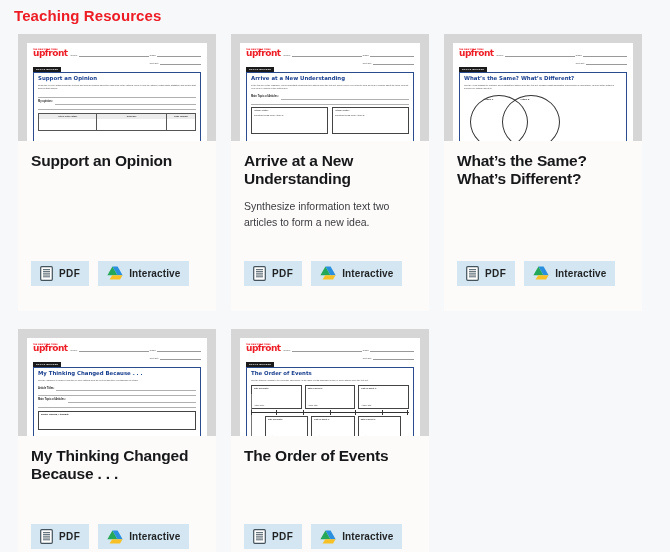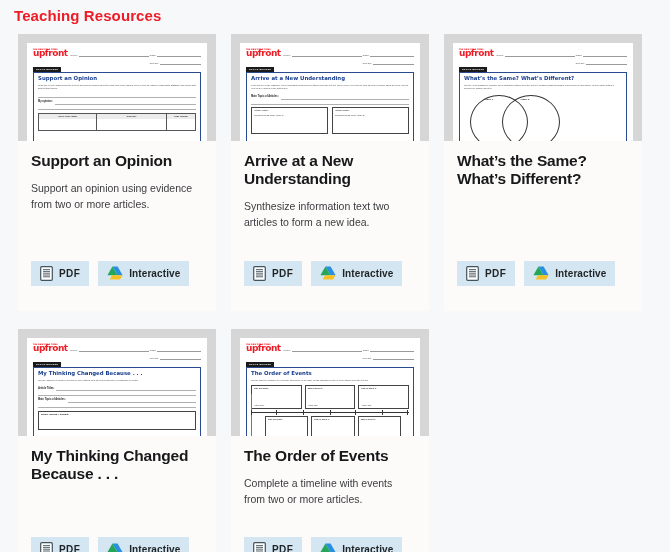--- a/index.html
+++ b/index.html
@@ -360,21 +360,20 @@
                 <div class="tbl-cell c1"></div>
                 <div class="tbl-cell c2"></div>
                 <div class="tbl-cell c3"></div>
               </div>
           </div>
         </div>
       </div>
     </div>
     <div class="card-body">
       <h2 class="card-title">Support an Opinion</h2>
-      <p class="card-desc">Support an opinion using evidence from two or more articles.</p>
     </div>
     <div class="btn-row">
       <div class="btn btn-pdf">
         <svg class="icon-pdf" viewBox="0 0 13 15">
           <rect x="0.7" y="0.7" width="11.6" height="13.6" rx="1" fill="#ffffff" stroke="#44525c" stroke-width="1.2"></rect>
           <g stroke="#44525c" stroke-width="0.9">
             <line x1="3" y1="3.6" x2="10" y2="3.6"></line>
             <line x1="3" y1="5.4" x2="10" y2="5.4"></line>
             <line x1="3" y1="7.2" x2="10" y2="7.2"></line>
             <line x1="3" y1="9.0" x2="10" y2="9.0"></line>
@@ -673,21 +672,20 @@
             <div class="tl-box">
                 <b>Date of Event 1:</b>
                 <span>Event:</span>
               </div>
           </div>
         </div>
       </div>
     </div>
     <div class="card-body">
       <h2 class="card-title">The Order of Events</h2>
-      <p class="card-desc">Complete a timeline with events from two or more articles.</p>
     </div>
     <div class="btn-row">
       <div class="btn btn-pdf">
         <svg class="icon-pdf" viewBox="0 0 13 15">
           <rect x="0.7" y="0.7" width="11.6" height="13.6" rx="1" fill="#ffffff" stroke="#44525c" stroke-width="1.2"></rect>
           <g stroke="#44525c" stroke-width="0.9">
             <line x1="3" y1="3.6" x2="10" y2="3.6"></line>
               <line x1="3" y1="5.4" x2="10" y2="5.4"></line>
             <line x1="3" y1="7.2" x2="10" y2="7.2"></line>
               <line x1="3" y1="9.0" x2="10" y2="9.0"></line>

